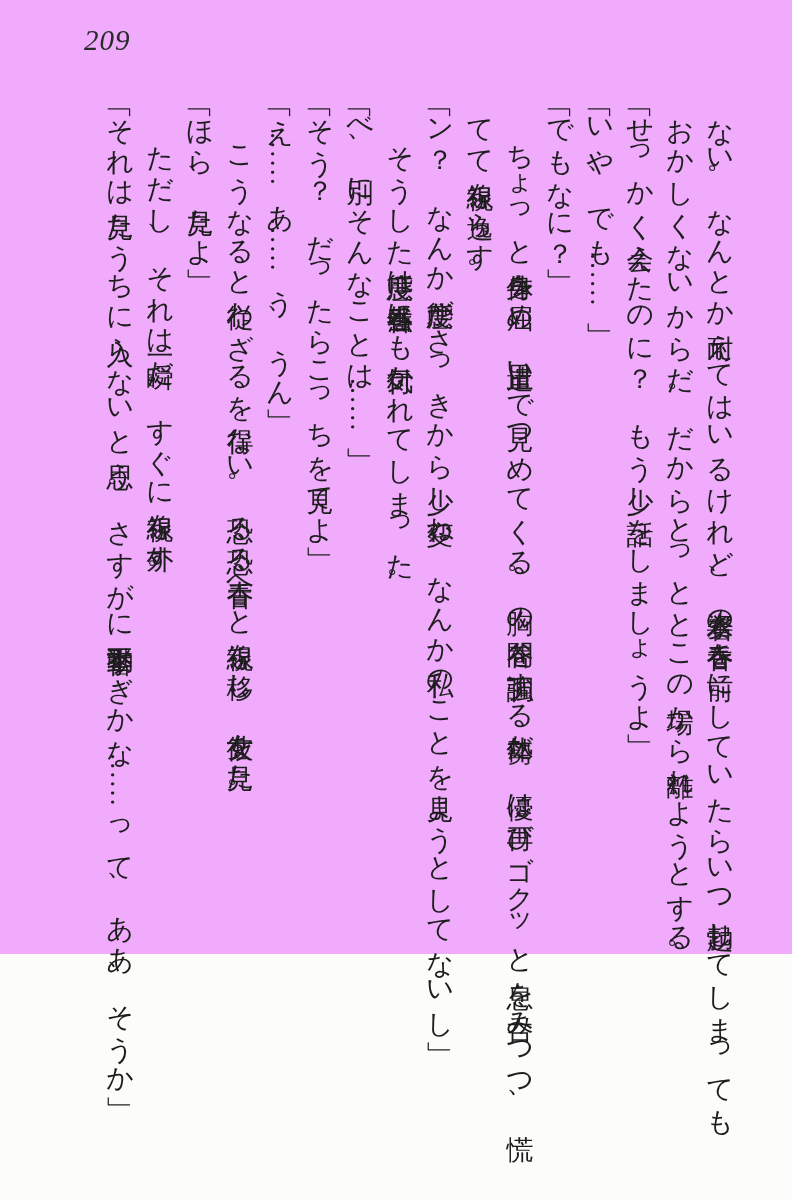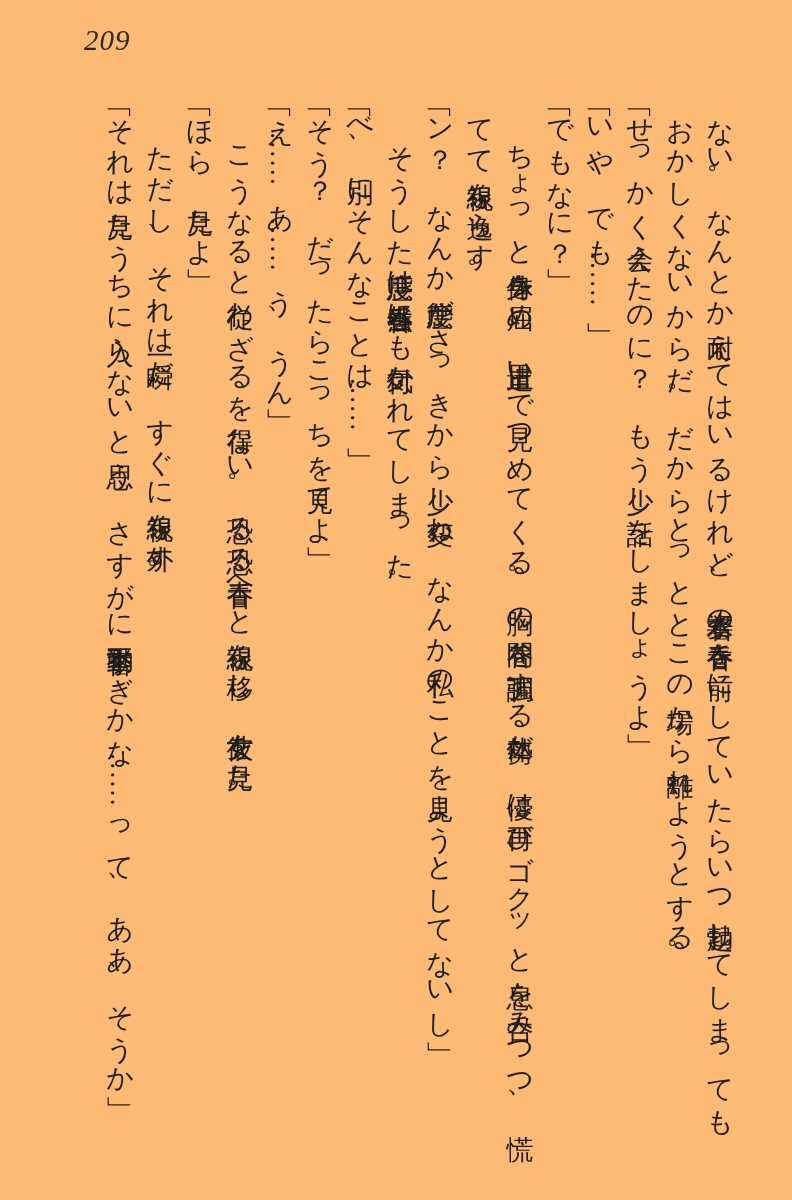--- a/index.html
+++ b/index.html
@@ -6,22 +6,22 @@
     margin: 0;
     padding: 0;
     width: 792px;
     height: 1200px;
     background: #fcfcfa;
     overflow: hidden;
   }
   .page {
     position: relative;
     width: 792px;
-    height: 1200px;
-    background: #fdba74;
+    height: 954px;
+    background: #f0abfc;
     font-family: "Liberation Serif", "DejaVu Serif", serif;
     color: #1d1d1d;
   }
   .page-number {
     position: absolute;
     top: 24px;
     left: 84px;
     font-size: 29px;
     font-style: italic;
     color: #2a2a2a;

